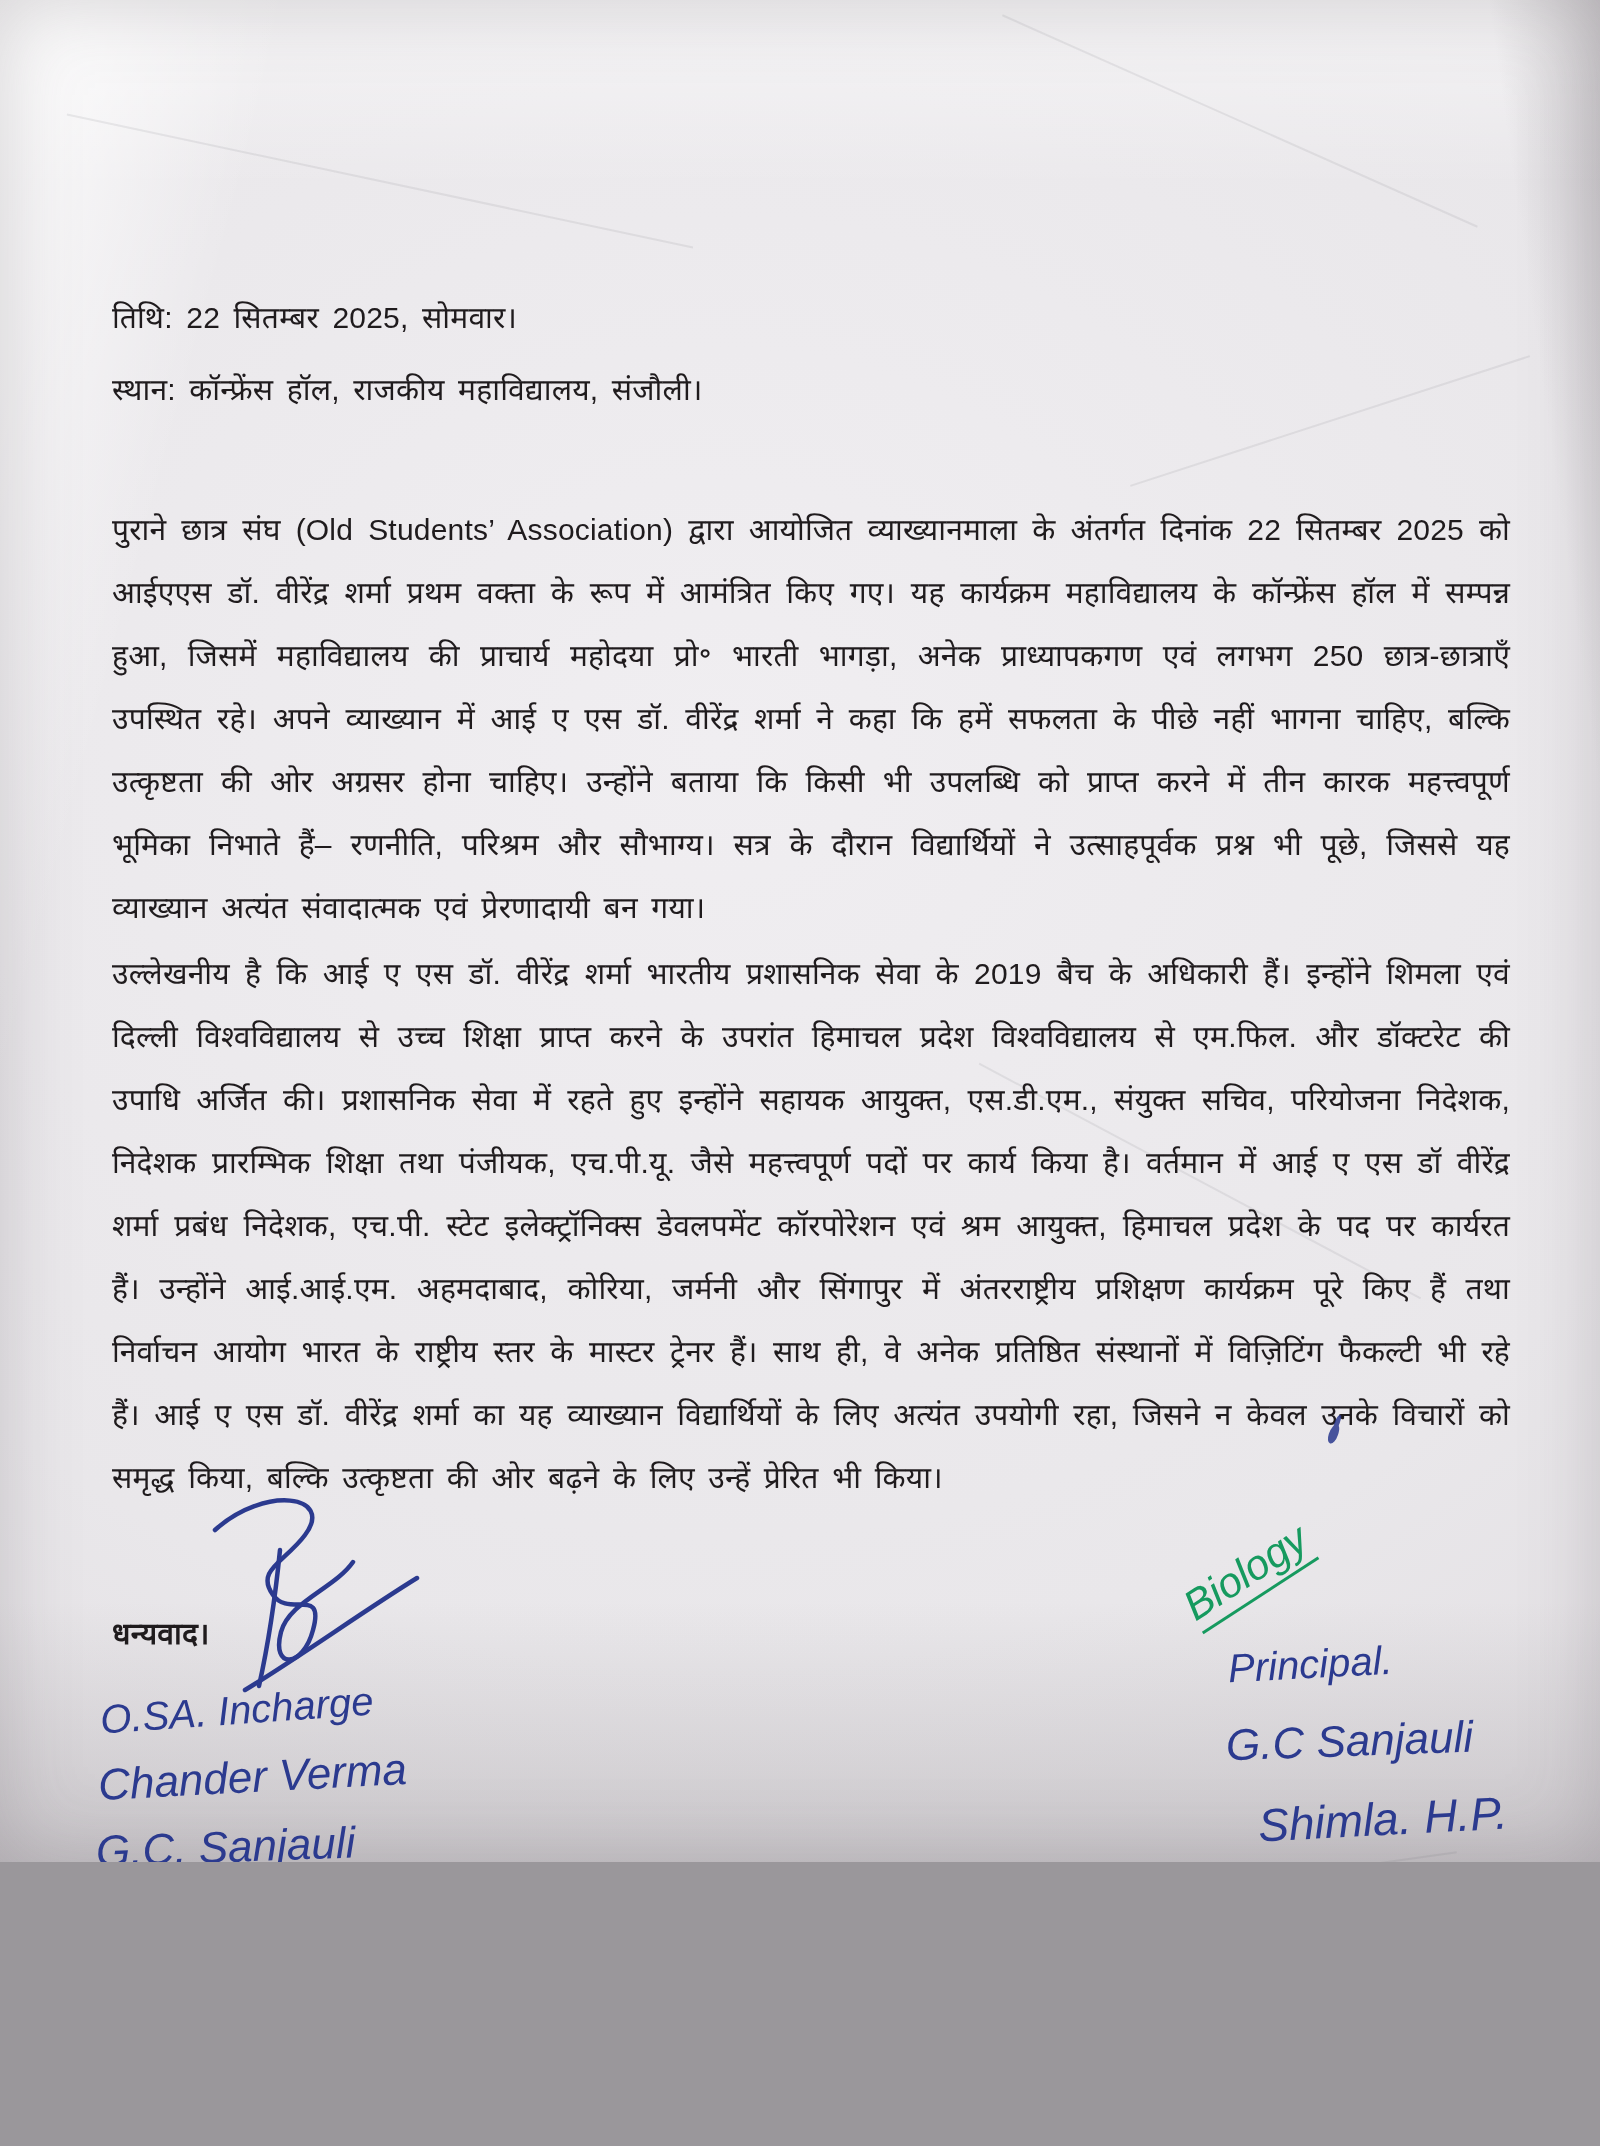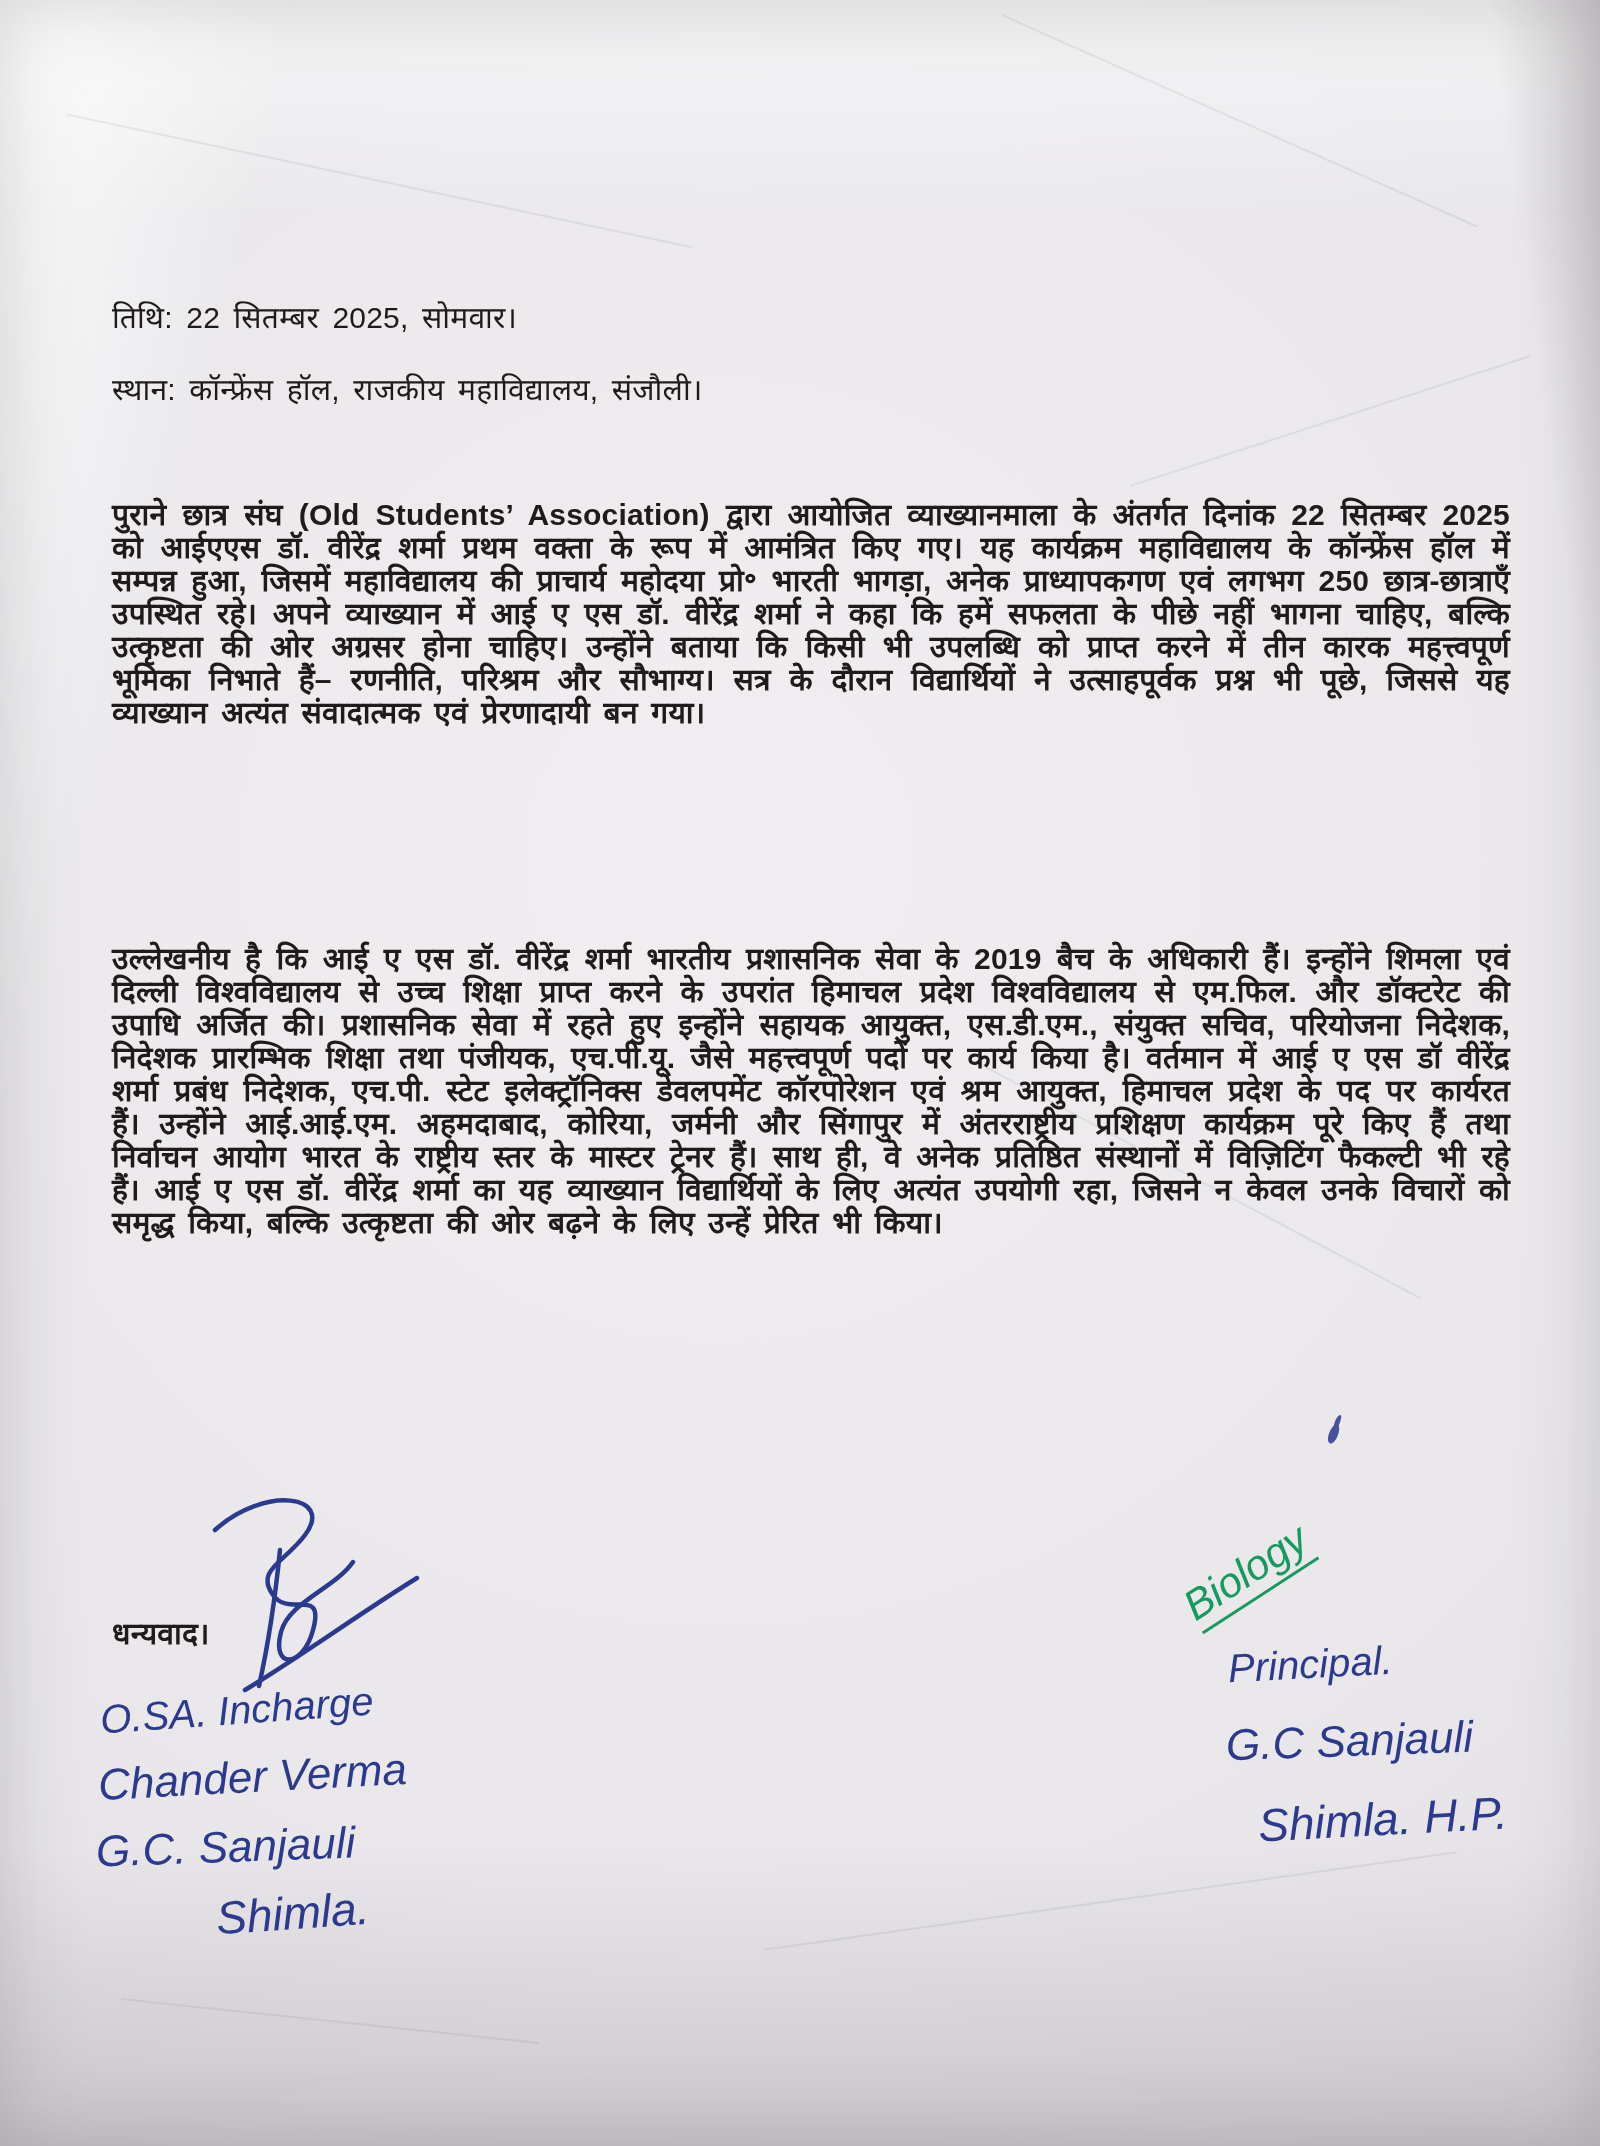--- a/index.html
+++ b/index.html
@@ -1,18 +1,18 @@
 <!DOCTYPE html>
 <html lang="hi"><head>
 <meta charset="utf-8">
 <style>
   html,body{margin:0;padding:0;background:#9a979b;}
   .page{
     position:relative;
-    width:1600px;height:2146px;
+    width:1600px;height:1862px;
     margin:0 auto;
     overflow:hidden;
     background:
       linear-gradient(105deg, rgba(255,255,255,.9) 0%, rgba(255,255,255,0) 14%),
       linear-gradient(262deg, rgba(140,135,140,.35) 0%, rgba(140,135,140,0) 6%),
       linear-gradient(180deg, rgba(255,255,255,.55) 0%, rgba(255,255,255,0) 10%, rgba(0,0,0,0) 86%, rgba(120,115,120,.25) 100%),
       radial-gradient(120% 90% at 45% 40%, #f0eef1 0%, #e9e7ea 55%, #ddd9dd 100%);
     font-family:"Liberation Sans","DejaVu Sans",sans-serif;
     box-shadow: inset 0 0 80px rgba(90,85,92,.25);
   }
@@ -28,23 +28,23 @@
   .typed{
     position:absolute;
     color:#1f1b1d;
     font-size:30px;
     letter-spacing:.2px;
     word-spacing:5px;
   }
   .meta-line{white-space:nowrap;font-weight:500;}
   .para{
     width:1398px;
-    line-height:33px;
+    line-height:63px;
     text-align:justify;
-    font-weight:700;
+    font-weight:400;
   }
   .closing{font-weight:700;}
 
   .hand{
     position:absolute;
     color:#2b3a8f;
     font-style:italic;
     white-space:nowrap;
     font-weight:500;
   }

